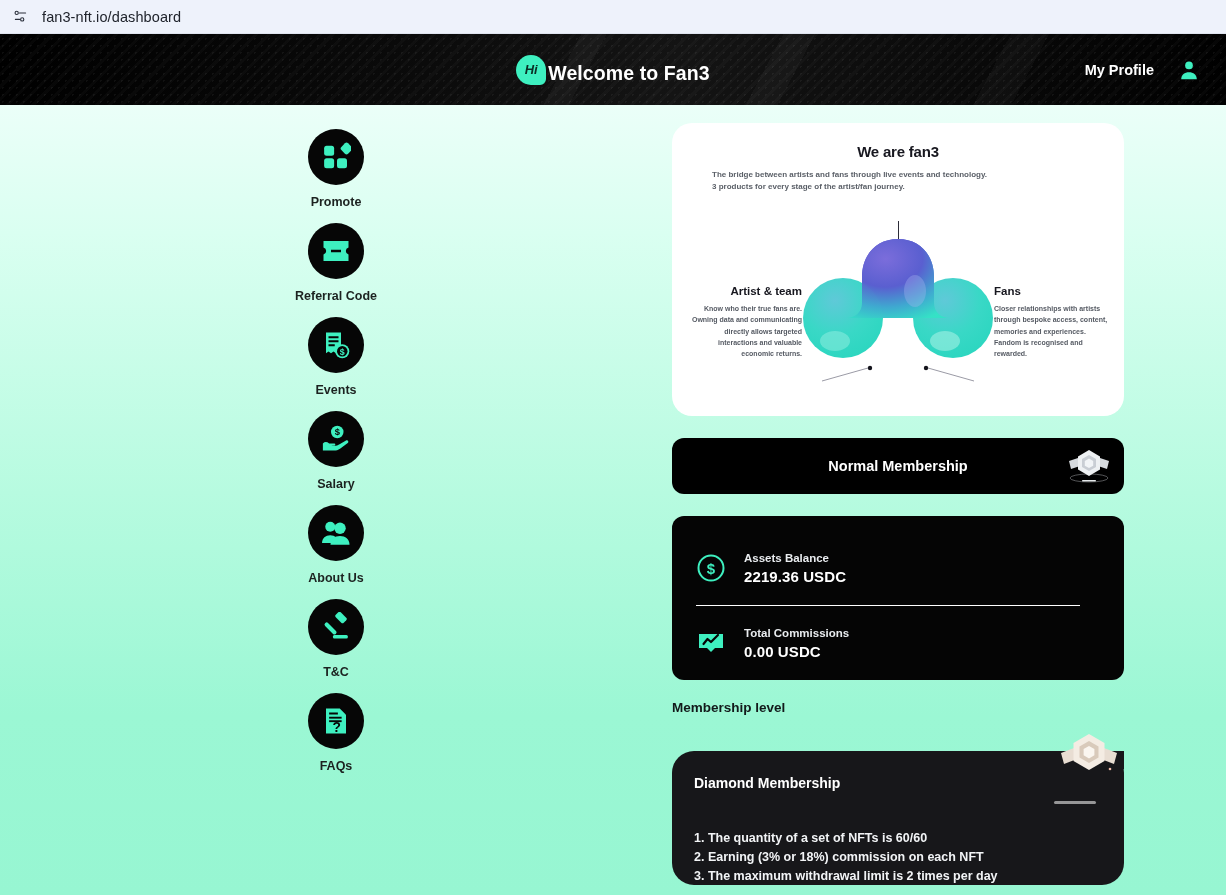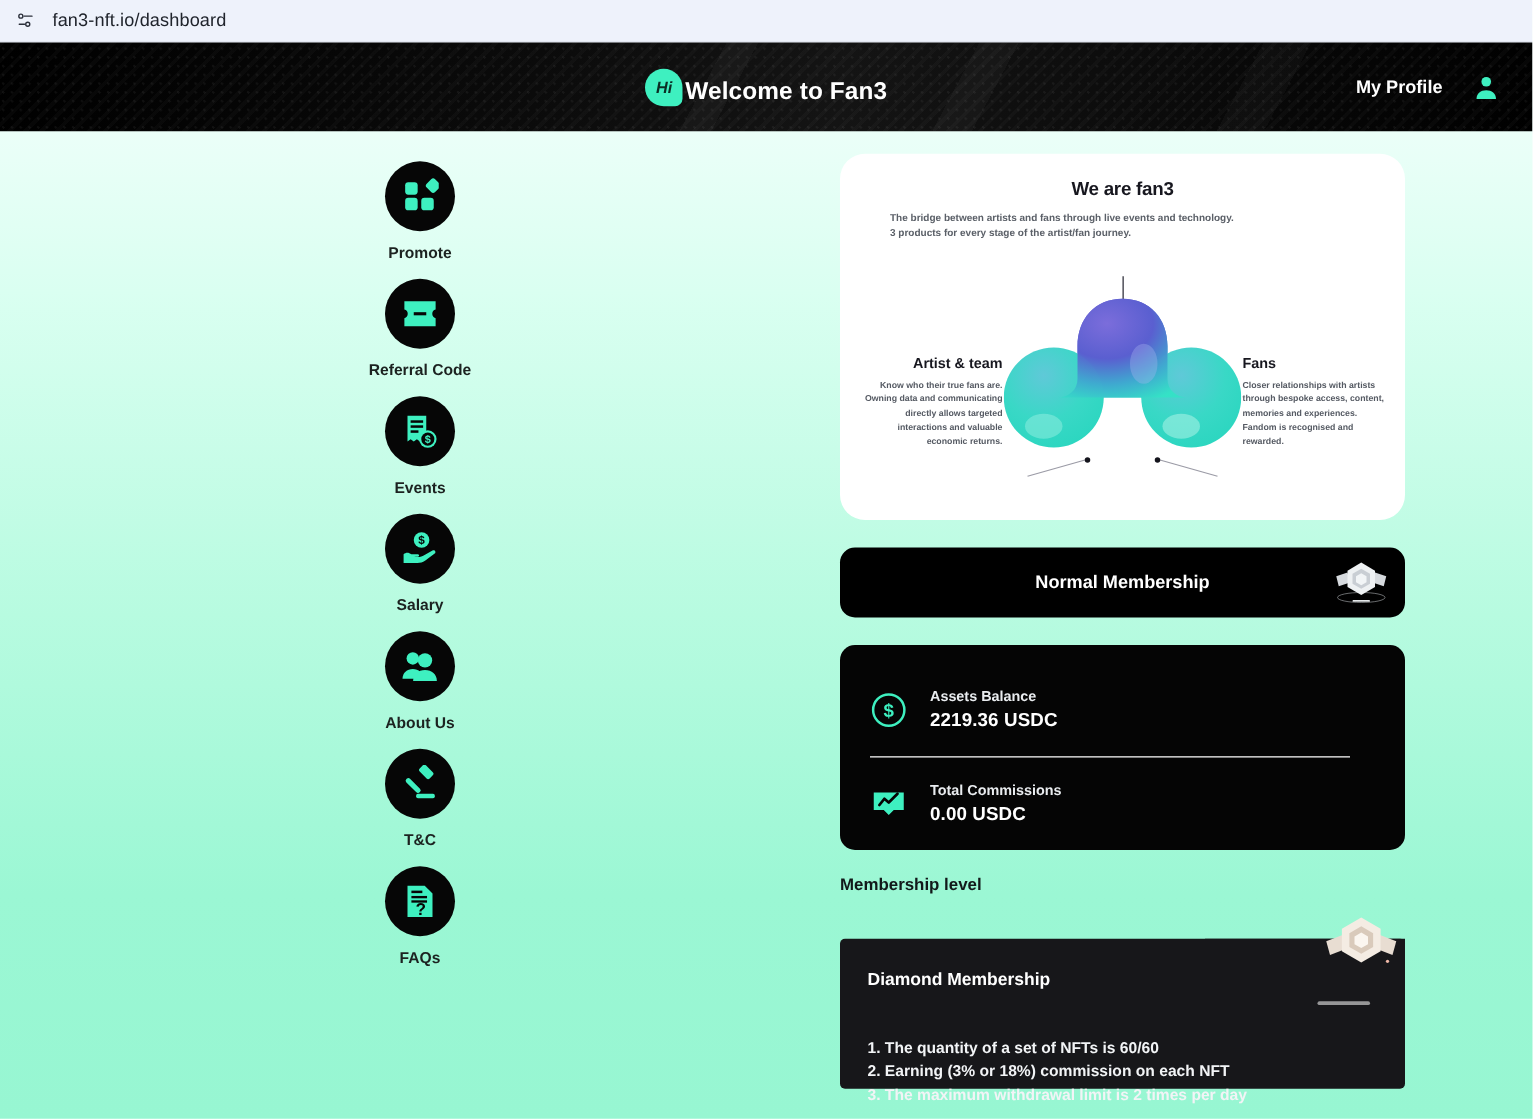--- a/index.html
+++ b/index.html
@@ -147,23 +147,23 @@
   .asset-label { font-size: 11.5px; font-weight: 700; color: #e9ecef; }
   .asset-value { font-size: 15px; font-weight: 700; color: #fff; margin-top: 4px; letter-spacing: .1px; }
   .asset-divider { height: 1px; background: #ffffff; margin: 9px 20px 9px 0; }
 
   
   .memb-level-title {
     font-size: 13.5px; font-weight: 700; color: #12191a;
     margin-top: 20px; margin-bottom: 8px;
   }
   .level-card {
-    width: 452px; height: 120px;
+    width: 452px; height: 134px;
     background: #17171a;
-    border-radius: 4px;
+    border-radius: 22px;
     position: relative;
     padding: 24px 0 0 22px;
     margin-top: 36px;
   }
   .level-card::before{
     content:""; position:absolute; right:0; top:0; width:160px; height:44px;
     background:
       radial-gradient(circle at 100% 100%, transparent 0 26px, #17171a 26px);
     background-color: transparent;
   }

